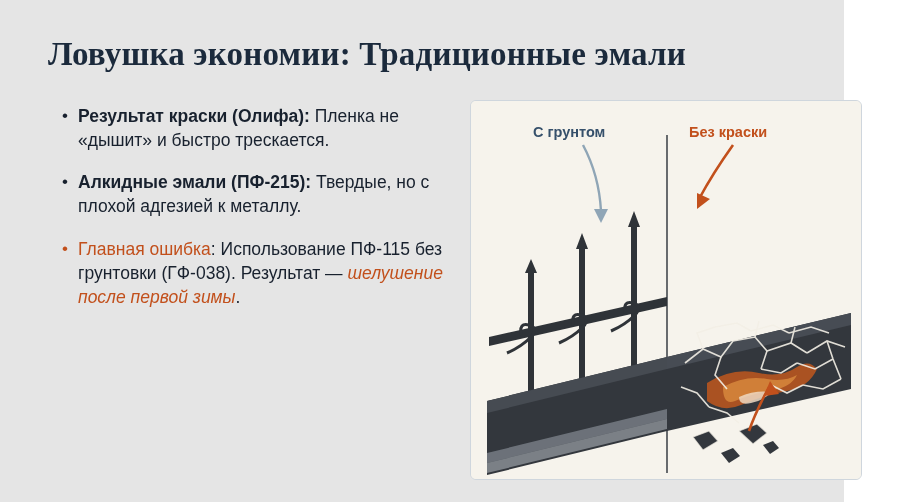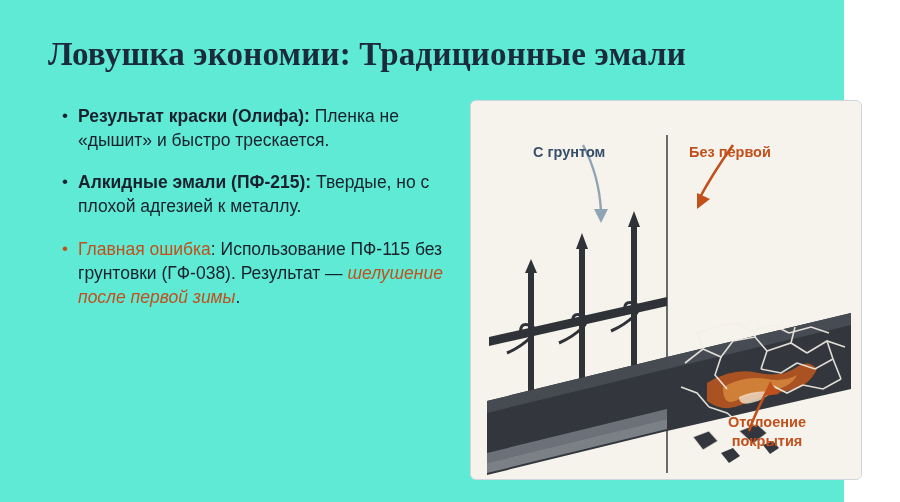--- a/index.html
+++ b/index.html
@@ -10,21 +10,21 @@
     width: 900px;
     height: 502px;
     background: #ffffff;
     font-family: "Liberation Sans", sans-serif;
     overflow: hidden;
   }
   .slide {
     position: relative;
     width: 844px;
     height: 502px;
-    background: #5eead4;
+    background: #e5e5e5;
     box-sizing: border-box;
   }
   .slide-title {
     position: absolute;
     left: 48px;
     top: 36px;
     width: 820px;
     font-family: "Liberation Serif", serif;
     font-weight: bold;
     font-size: 33px;
@@ -82,21 +82,20 @@
     overflow: hidden;
   }
   .figure svg {
     display: block;
   }
   .fig-label {
     position: absolute;
     font-size: 14.5px;
     font-weight: bold;
     white-space: nowrap;
-    margin-top: 20px;
   }
   .label-primed {
     left: 62px;
     top: 23px;
     color: #36506b;
   }
   .label-unprimed {
     left: 218px;
     top: 23px;
     color: #c2501c;
@@ -226,17 +225,16 @@
       <path d="M226 108 l0 -16 l13 6 z" fill="#c2501c"></path>
 
       <g stroke="#c2501c" stroke-width="2.6" fill="none">
         <path d="M298 286 q-14 26 -20 44"></path>
       </g>
       <path d="M299 280 l9 13 l-15 2 z" fill="#c2501c"></path>
 
     </svg>
 
     <div class="fig-label label-primed">С грунтом</div>
-    <div class="fig-label label-unprimed">Без первой</div>
-    <div class="fig-label label-peel">Отслоение покрытия</div>
+    <div class="fig-label label-unprimed">Без краски</div>
   </div>
 
 </div>
 
 </body></html>

